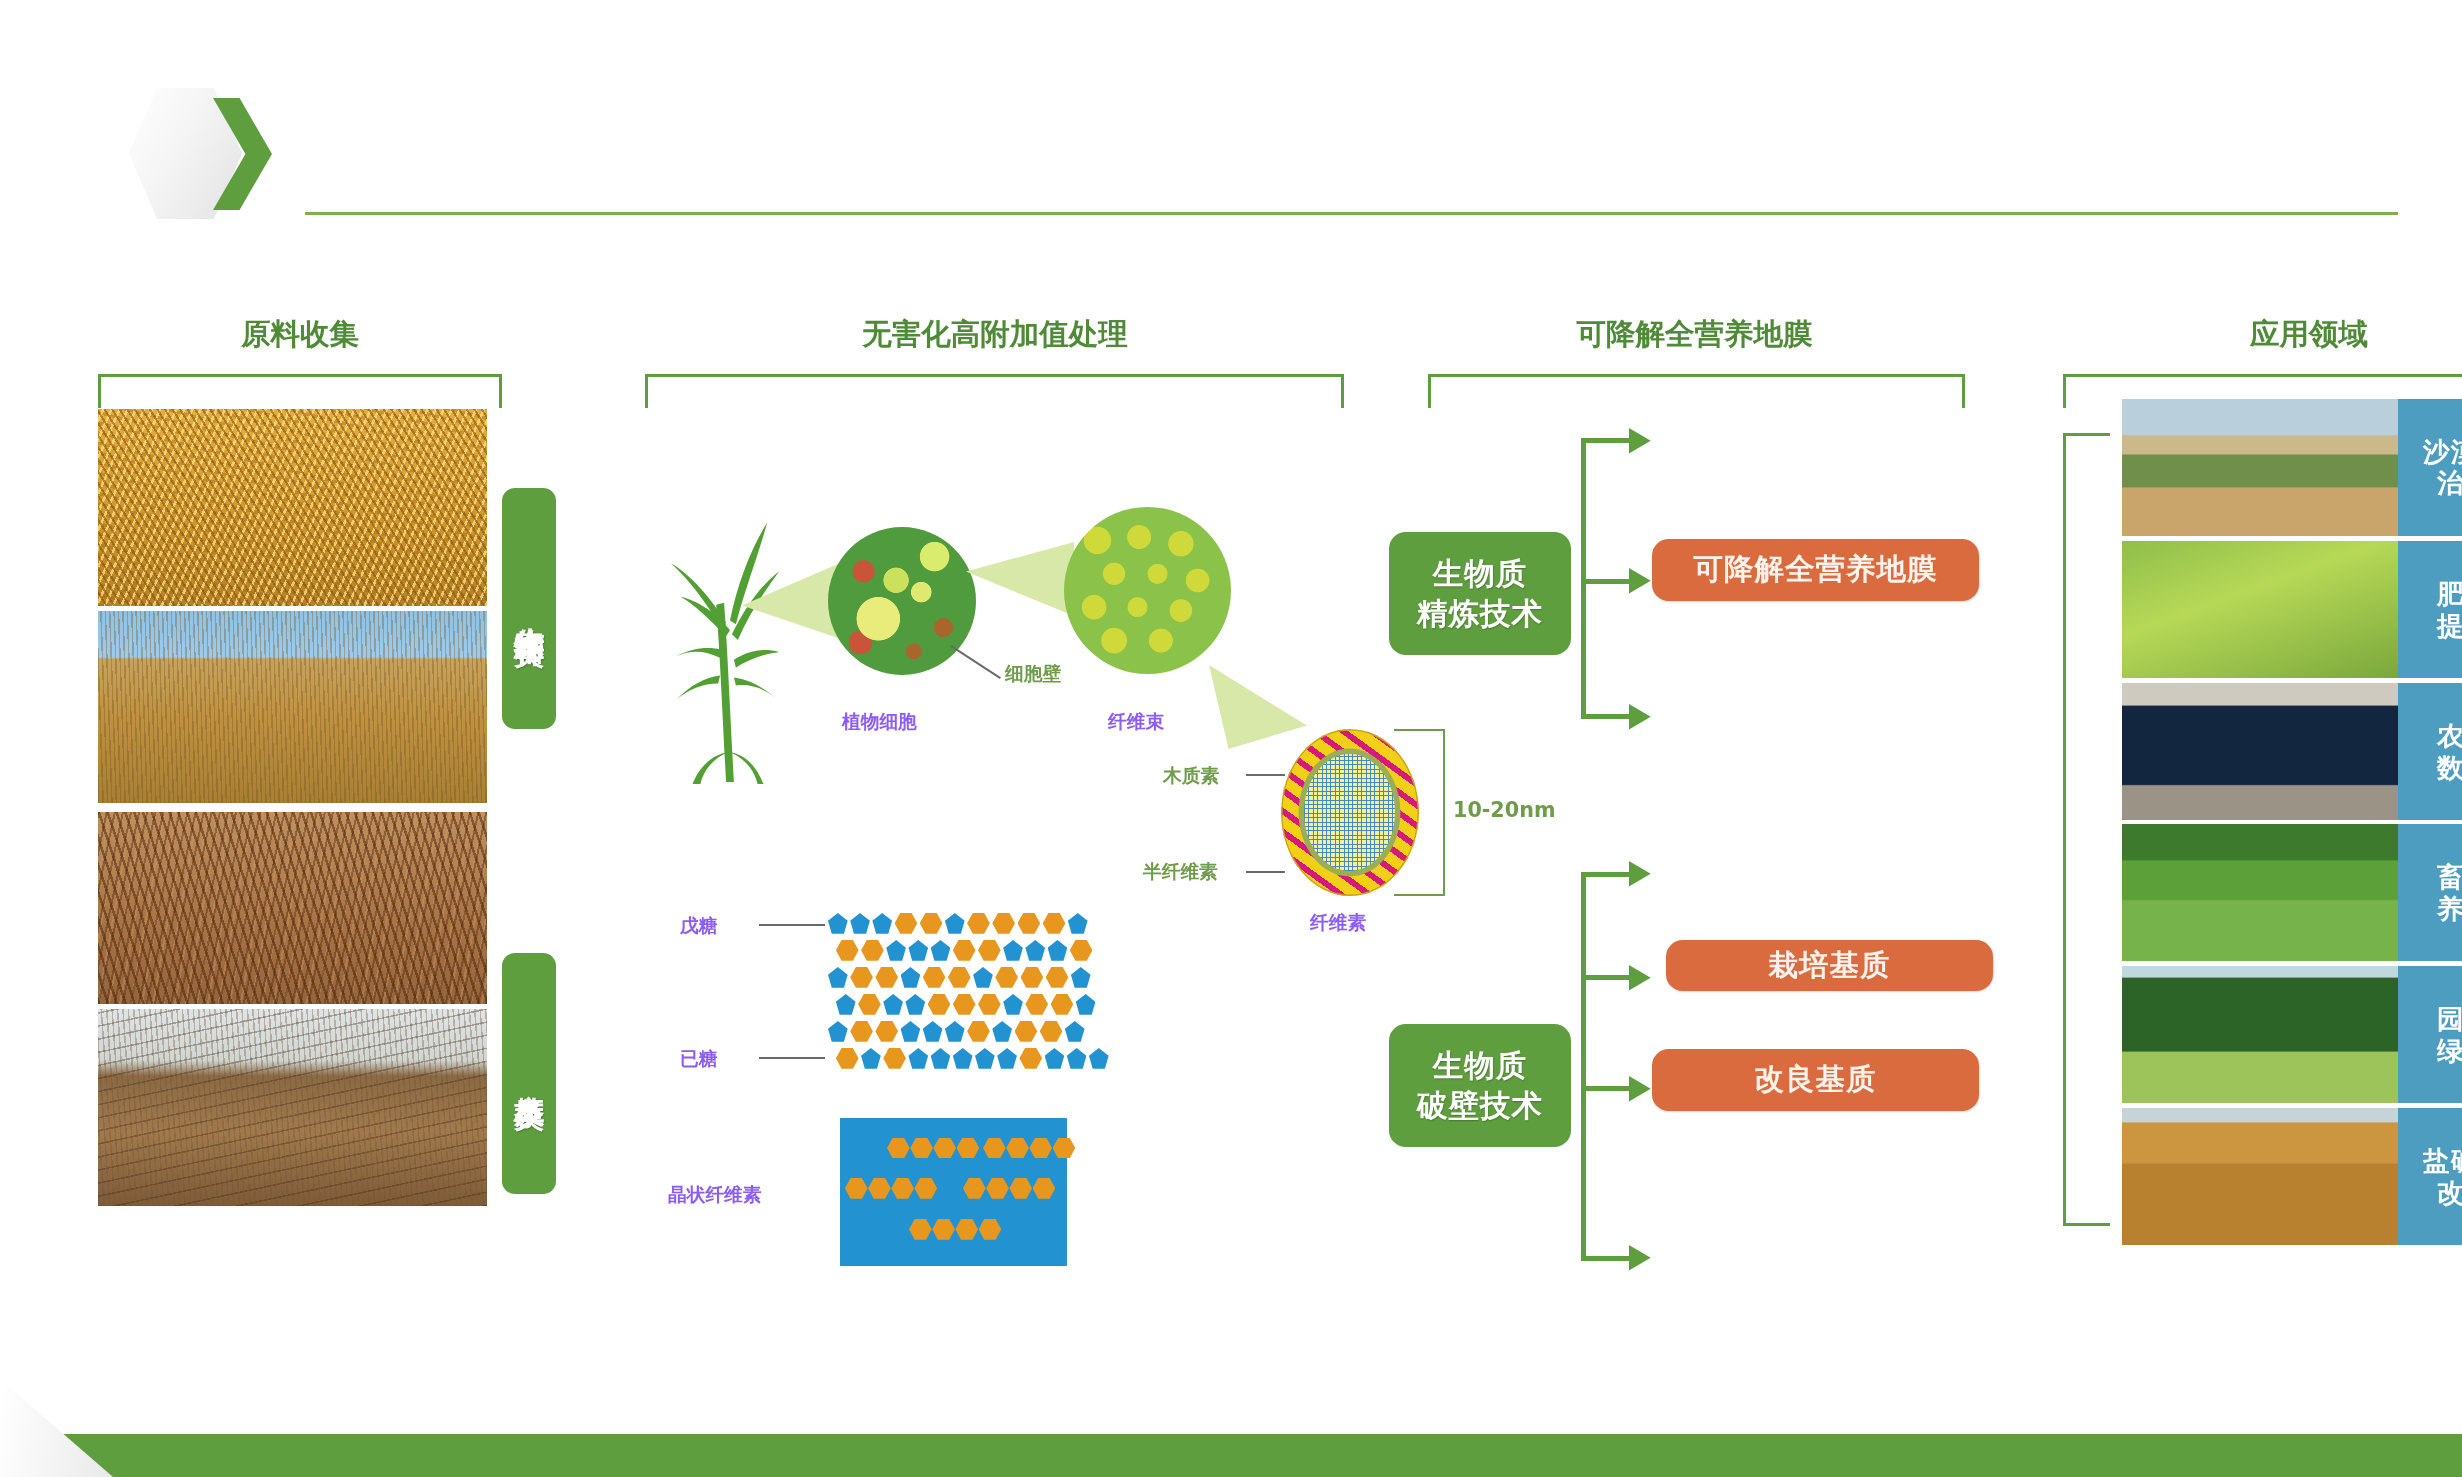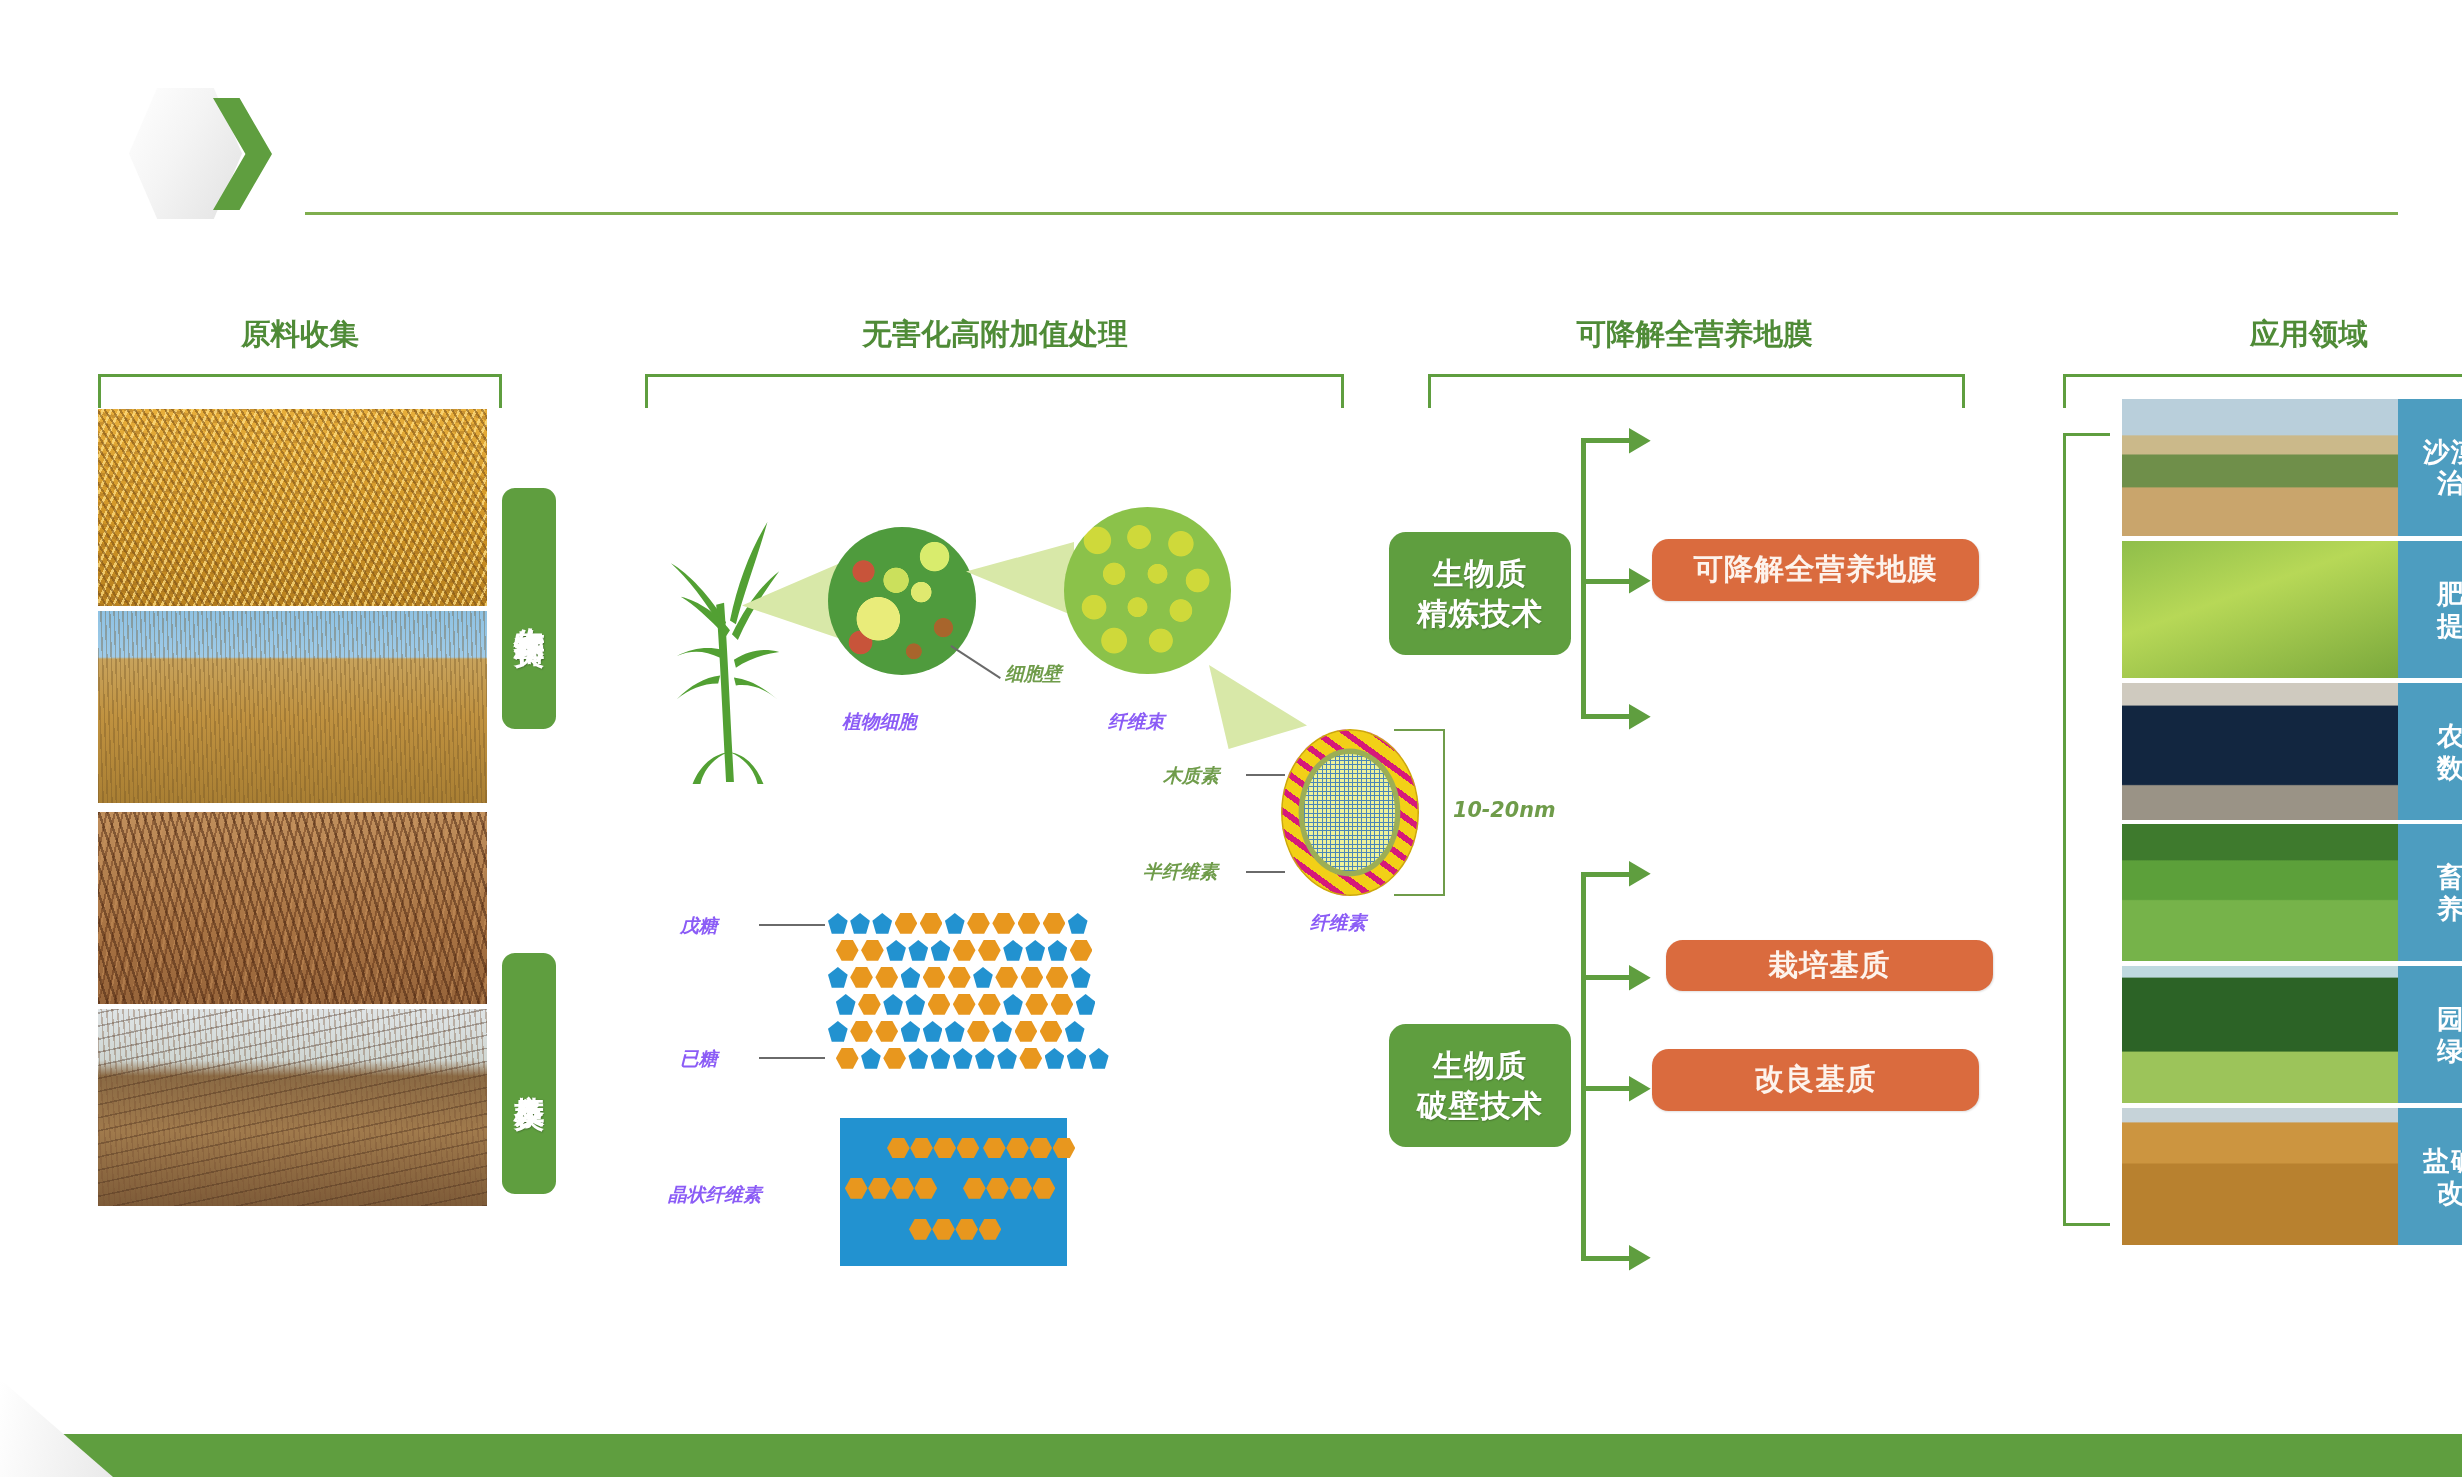--- a/index.html
+++ b/index.html
@@ -78,21 +78,21 @@
 
   .vlabel {
     position: absolute; width: 54px; background: #5f9e3f; border-radius: 12.8px;
     color: #ffffff; font-size: 30.5px; font-weight: bold; line-height: 1.06;
     writing-mode: vertical-rl; text-orientation: upright;
     display: flex; align-items: center; justify-content: center;
     letter-spacing: 2px; text-shadow: 0.5px 0.5px 1.5px rgba(0,0,0,.25);
   }
 
   
-  #col2 { position: absolute; left: 611px; top: 389px; width: 768px; height: 936px; font-style: italic; }
+  #col2 { position: absolute; left: 611px; top: 389px; width: 768px; height: 936px; }
   .cone { position: absolute; background: #d8e8a8; }
 
   .circle-cell {
     position: absolute; border-radius: 50%;
     background:
       radial-gradient(circle at 34% 62%, #e9ec7a 0 16%, rgba(0,0,0,0) 16.5%),
       radial-gradient(circle at 63% 44%, #dfe96f 0 8%, rgba(0,0,0,0) 8.5%),
       radial-gradient(circle at 46% 36%, #cbe05c 0 10%, rgba(0,0,0,0) 10.5%),
       radial-gradient(circle at 72% 20%, #d9ec6d 0 9%, rgba(0,0,0,0) 9.5%),
       radial-gradient(circle at 24% 30%, #c8543a 0 7%, rgba(0,0,0,0) 7.5%),

